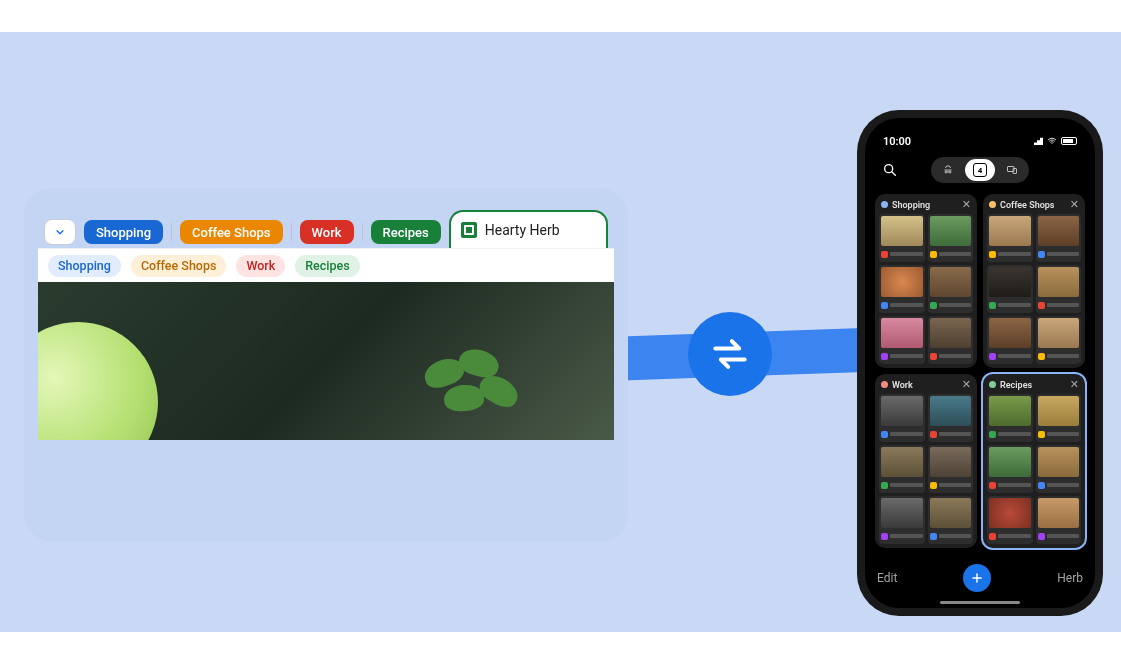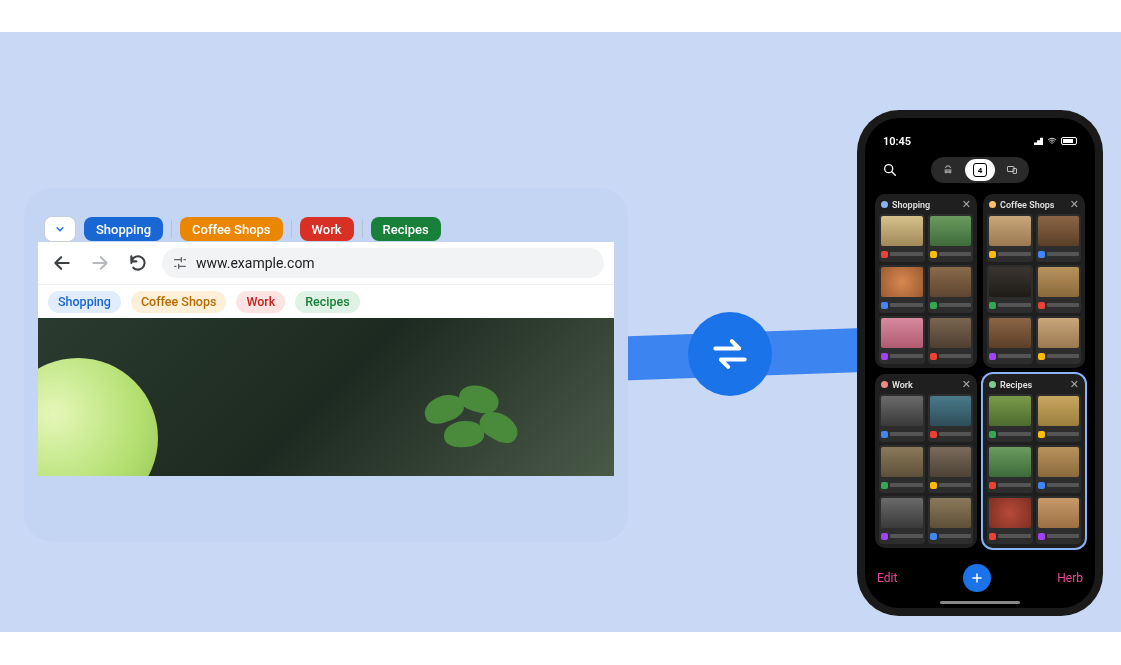--- a/index.html
+++ b/index.html
@@ -97,21 +97,21 @@
   .t-coffee{background:linear-gradient(#8b6545,#5c3f28);} .t-latte{background:linear-gradient(#c9a77a,#9b7850);}
   .t-apple{background:radial-gradient(circle,#d98850,#9c5a30);} .t-wood{background:linear-gradient(#8a6a4a,#5d4630);}
   .t-pink{background:linear-gradient(#d88aa0,#b05a70);} .t-shelf{background:linear-gradient(#7a6550,#4d3f30);}
   .t-bake{background:linear-gradient(#b8925c,#8a6a3c);} .t-dark{background:linear-gradient(#3a3530,#1f1c18);}
   .t-desk{background:linear-gradient(#6a6a6a,#3a3a3a);} .t-tools{background:linear-gradient(#4a7a8a,#2d4d58);}
   .t-office{background:linear-gradient(#8a7a5a,#5d5038);} .t-meet{background:linear-gradient(#7a6a5a,#4d4236);}
   .t-salad{background:linear-gradient(#7a9a4a,#4d6b2d);} .t-pasta{background:linear-gradient(#c8a860,#9b7d3c);}
   .t-pie  {background:radial-gradient(circle,#b84a3a,#7d2f22);} .t-cake{background:linear-gradient(#c89a6a,#9b6f42);}
   .f-r{background:#ea4335;} .f-b{background:#4285f4;} .f-g{background:#34a853;} .f-y{background:#fbbc04;} .f-p{background:#a142f4;}
 
-  .phone-footer { position:absolute; bottom:10px; left:12px; right:12px; height:40px; display:flex; align-items:center; justify-content:space-between; color:#ec4899; font-size:12px;}
+  .phone-footer { position:absolute; bottom:10px; left:12px; right:12px; height:40px; display:flex; align-items:center; justify-content:space-between; color:#a3a3a3; font-size:12px;}
   .plus-btn { width:28px; height:28px; border-radius:50%; background:#1a73e8; display:flex; align-items:center; justify-content:center; color:#fff; font-size:18px; font-weight:300;}
   .home-bar { position:absolute; bottom:4px; left:50%; transform:translateX(-50%); width:80px; height:3px; background:#888; border-radius:2px; }
 </style>
 </head>
 <body>
 
 <div class="stage">
   <div class="canvas">
 
     <div class="ribbon"></div>
@@ -131,45 +131,26 @@
             <span>Coffee Shops</span>
           </div>
         <div class="chip-divider"></div>
         <div class="group-chip gc-red">
             <span>Work</span>
           </div>
         <div class="chip-divider"></div>
         <div class="group-chip gc-green">
             <span>Recipes</span>
           </div>
-      </div>
-
-      <div class="toolbar">
-        <div class="nav-btn">
-          <svg width="20" height="20" viewBox="0 0 24 24">
-              <path d="M20 12H5m6-7l-7 7 7 7" fill="none" stroke="currentColor" stroke-width="2.5" stroke-linecap="round" stroke-linejoin="round"></path>
-            </svg>
-        </div>
-        <div class="nav-btn disabled">
-          <svg width="20" height="20" viewBox="0 0 24 24">
-              <path d="M4 12h15m-6-7l7 7-7 7" fill="none" stroke="currentColor" stroke-width="2.5" stroke-linecap="round" stroke-linejoin="round"></path>
-            </svg>
-        </div>
-        <div class="nav-btn">
-          <svg width="20" height="20" viewBox="0 0 24 24">
-              <path d="M4 12a8 8 0 1 1 2.3 5.6M4 4v6h6" fill="none" stroke="currentColor" stroke-width="2.5" stroke-linecap="round" stroke-linejoin="round"></path>
-            </svg>
-        </div>
-        <div class="omnibox">
-          <svg class="tune-icon" viewBox="0 0 24 24">
-              <path d="M4 7h10m4 0h2M4 17h2m4 0h10M14 4v6M10 14v6" stroke="#5f6368" stroke-width="2" stroke-linecap="round"></path>
-            </svg>
-          <span>www.example.com</span>
-        </div>
-      </div>
+        <div class="active-tab">
+          <div class="favicon"></div>
+          <span>Hearty Herb</span>
+        </div>
+      </div>
+
 
       <div class="bookmark-bar">
         <div class="bm-chip bm-blue">
             <span>Shopping</span>
           </div>
         <div class="bm-chip bm-orange">
             <span>Coffee Shops</span>
           </div>
         <div class="bm-chip bm-red">
             <span>Work</span>
@@ -191,21 +172,21 @@
     </div>
 
     <div class="sync-circle">
       <svg viewBox="0 0 24 24">
         <path d="M4 9h13l-4-4M20 15H7l4 4" fill="none" stroke="#fff" stroke-width="2.2" stroke-linecap="round" stroke-linejoin="round"></path>
       </svg>
     </div>
 
     <div class="phone">
       <div class="status-bar">
-        <span>10:45</span>
+        <span>10:00</span>
         <div class="status-icons">
           <div class="sig"></div>
           <svg width="12" height="10" viewBox="0 0 24 24">
               <path d="M3 9c5-5 13-5 18 0M6 12c3.5-3.5 8.5-3.5 12 0M9 15c1.8-1.8 4.2-1.8 6 0M12 18h0" stroke="#fff" stroke-width="2" fill="none" stroke-linecap="round"></path>
             </svg>
           <div class="batt"></div>
         </div>
       </div>
 
       <div class="tabs-header">

